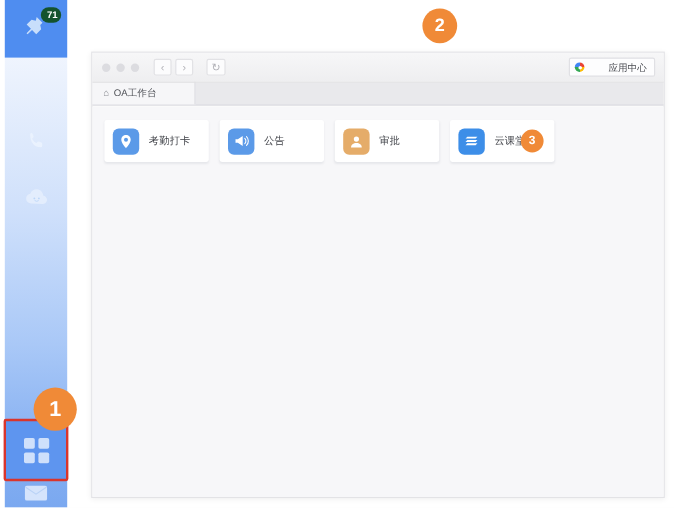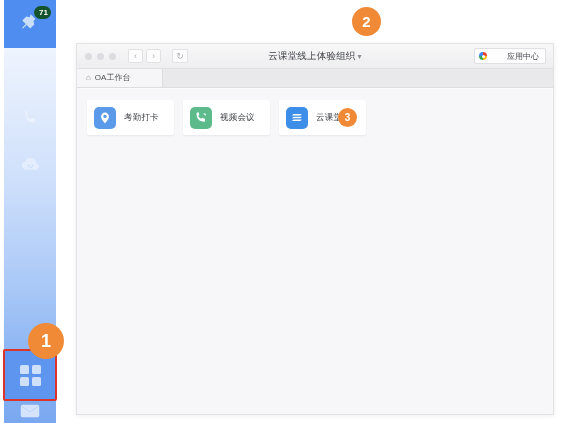--- a/index.html
+++ b/index.html
@@ -286,23 +286,20 @@
         <i></i>
         <i></i>
         <i></i>
       </div>
       <div class="navbtns">
         <div class="navbtn">‹</div>
         <div class="navbtn">›</div>
       </div>
       <div class="reloadbtn">↻</div>
 
-      <div class="win-title">
-        <span>云课堂线上体验组织</span><span class="caret">▾</span>
-      </div>
 
       <div class="appcenter-btn">
         <span class="chrome-dot"></span>
         <span>应用中心</span>
       </div>
     </div>
 
     <div class="tabstrip">
       <div class="tab">
         <span class="home-ico">⌂</span>
@@ -317,31 +314,40 @@
           <span class="app-ico" style="background:#5b9ae8">
             <svg width="14" height="14" viewBox="0 0 20 20" aria-hidden="true">
               <path d="M10 2.2c-3.1 0-5.6 2.5-5.6 5.6 0 4.1 5.6 10 5.6 10s5.6-5.9 5.6-10c0-3.1-2.5-5.6-5.6-5.6z" fill="#fff"></path>
               <circle cx="10" cy="7.7" r="2.4" fill="#5b9ae8"></circle>
             </svg>
           </span>
           <span class="card-label">考勤打卡</span>
         </div>
 
 
-
-
         <div class="card">
-          <span class="app-ico" style="background:#5dba8b">
+          <span class="app-ico" style="background:#5b9ae8">
             <svg width="15" height="15" viewBox="0 0 20 20" aria-hidden="true">
-              <path d="M5.2 2.8c.5 0 .9.3 1 .8l.8 2.2c.2.4.1.9-.3 1.2l-1 .9c.9 1.7 2.2 3 3.9 3.9l.9-1c.3-.4.8-.5 1.2-.3l2.2.8c.5.2.8.5.8 1v2c0 .7-.5 1.2-1.2 1.2-6.4-.2-10-3.8-10.2-10.5 0-.7.5-1.2 1.2-1.2z" fill="#fff"></path>
-              <path d="M12.3 4.6h3.3v3.3z" fill="#fff"></path>
+              <path d="M3 8v4h2.6L11 15.6V4.4L5.6 8z" fill="#fff"></path>
+              <path d="M13.3 7.1a4 4 0 0 1 0 5.8M15.2 5.2a6.6 6.6 0 0 1 0 9.6" stroke="#fff" stroke-width="1.2" fill="none" stroke-linecap="round"></path>
             </svg>
           </span>
-          <span class="card-label">视频会议</span>
+          <span class="card-label">公告</span>
         </div>
+
+        <div class="card">
+          <span class="app-ico" style="background:#e5ac69">
+            <svg width="14" height="14" viewBox="0 0 20 20" aria-hidden="true">
+              <circle cx="10" cy="7" r="3.1" fill="#fff"></circle>
+              <path d="M3.6 17c0-3.5 2.9-5.4 6.4-5.4s6.4 1.9 6.4 5.4z" fill="#fff"></path>
+            </svg>
+          </span>
+          <span class="card-label">审批</span>
+        </div>
+
 
         <div class="card">
           <span class="app-ico" style="background:#3d8ee8">
             <svg width="15" height="15" viewBox="0 0 20 20" aria-hidden="true">
               <path d="M4.6 5.2h11.2l-2 2.1H2.6z" fill="#fff"></path>
               <path d="M4.6 8.9h11.2l-2 2.1H2.6z" fill="#fff"></path>
               <path d="M4.6 12.6h11.2l-2 2.1H2.6z" fill="#fff"></path>
             </svg>
           </span>
           <span class="card-label">云课堂</span>

